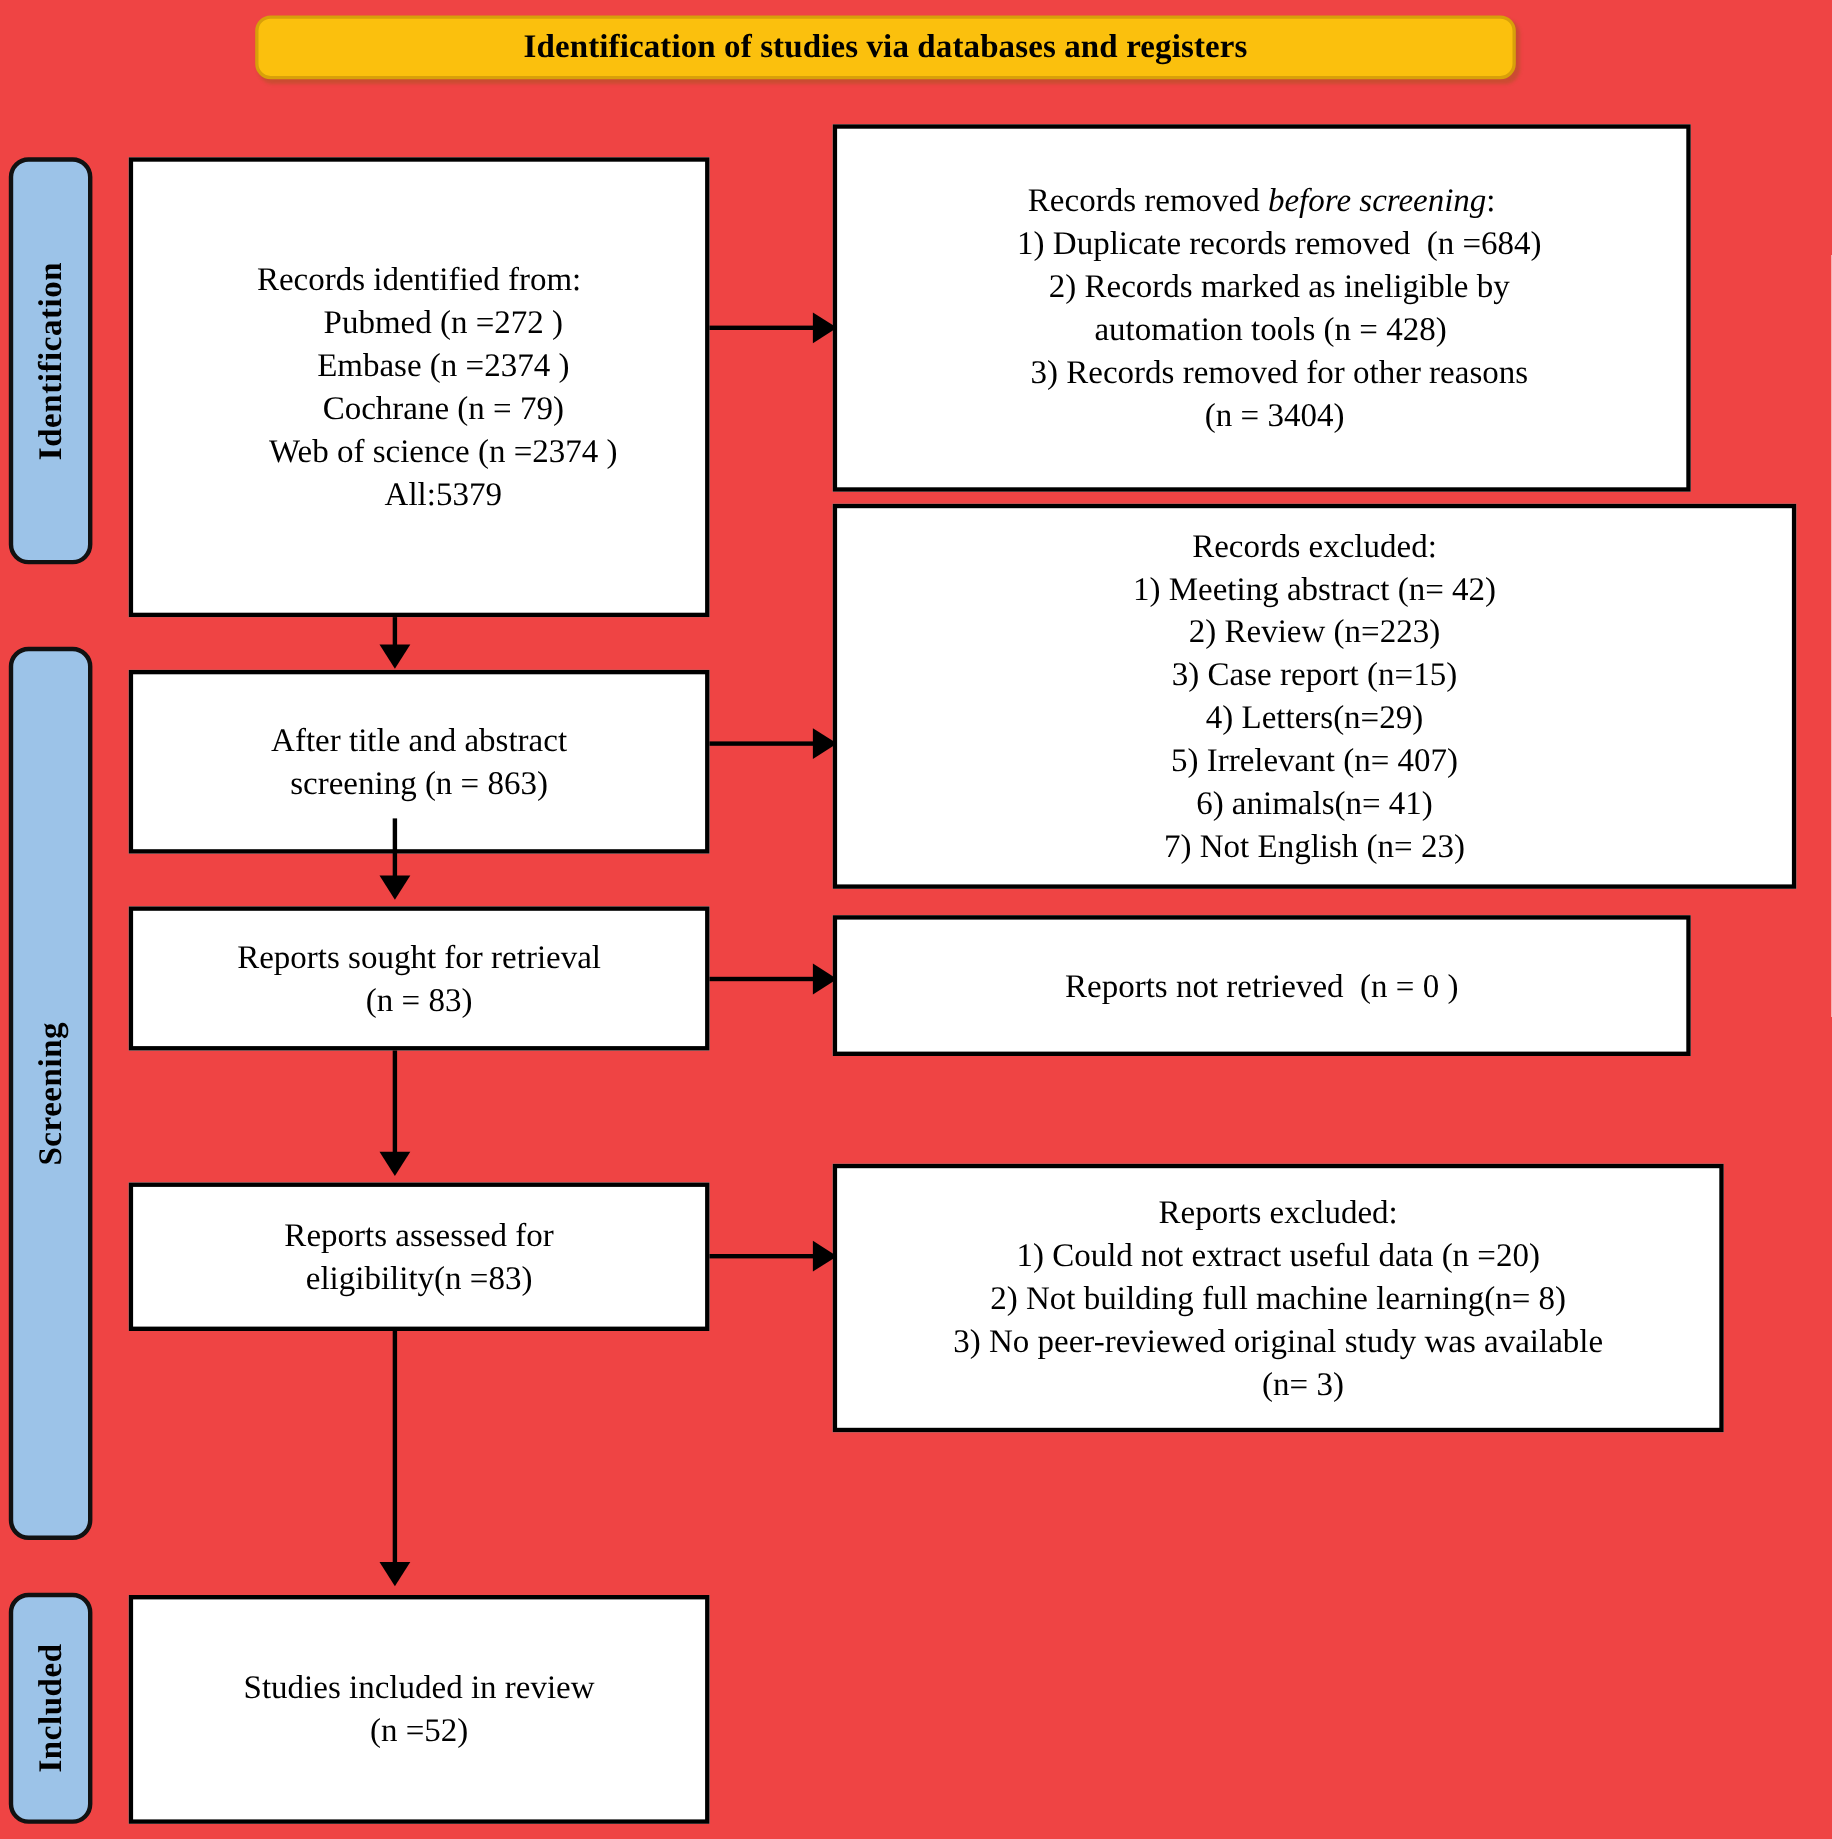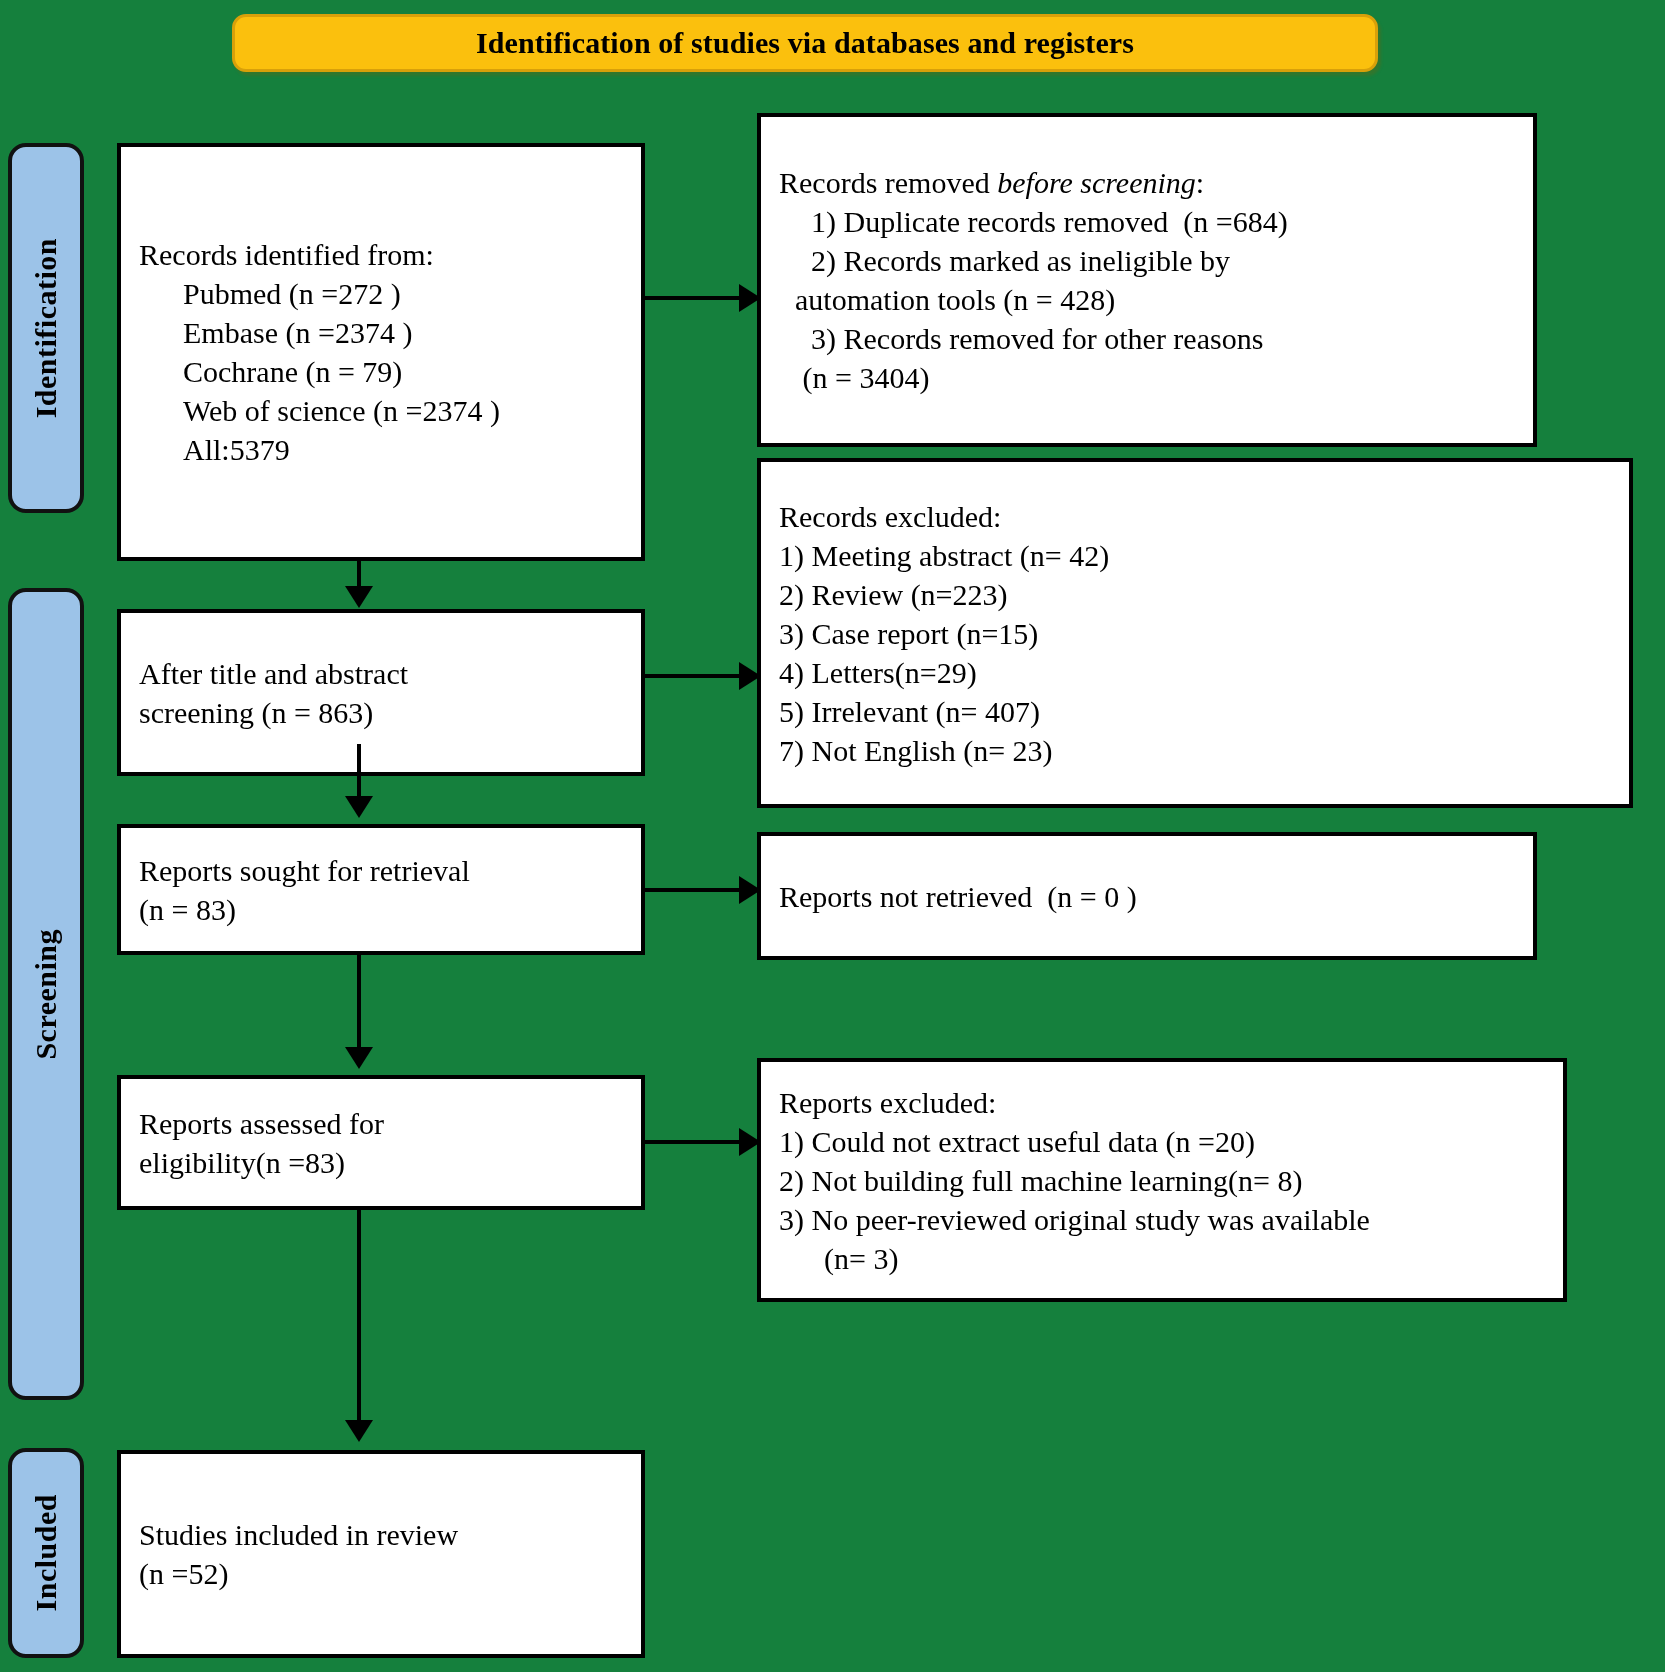--- a/index.html
+++ b/index.html
@@ -8,22 +8,23 @@
     background: #ffffff;
   }
   body {
     font-family: "Liberation Serif", "DejaVu Serif", serif;
     color: #000000;
   }
   #prisma-canvas {
     position: relative;
     width: 1665px;
     height: 1672px;
-    background: #15803d;
+    background: #ef4444;
     overflow: hidden;
+    text-align: center;
   }
 
   
   .title-banner {
     position: absolute;
     left: 232px;
     top: 14px;
     width: 1146px;
     height: 58px;
     background: #fbc00d;
@@ -198,20 +199,21 @@
     <div class="line indent-3"> (n = 3404)</div>
   </div>
 
   <div class="flow-box" id="box-records-excluded">
     <div class="line">Records excluded:</div>
     <div class="line">1) Meeting abstract (n= 42)</div>
     <div class="line">2) Review (n=223)</div>
     <div class="line">3) Case report (n=15)</div>
     <div class="line">4) Letters(n=29)</div>
     <div class="line">5) Irrelevant (n= 407)</div>
+    <div class="line">6) animals(n= 41)</div>
     <div class="line">7) Not English (n= 23)</div>
   </div>
 
   <div class="flow-box" id="box-not-retrieved">
     <div class="line">Reports not retrieved  (n = 0 )</div>
   </div>
 
   <div class="flow-box" id="box-reports-excluded">
     <div class="line">Reports excluded:</div>
     <div class="line">1) Could not extract useful data (n =20)</div>

